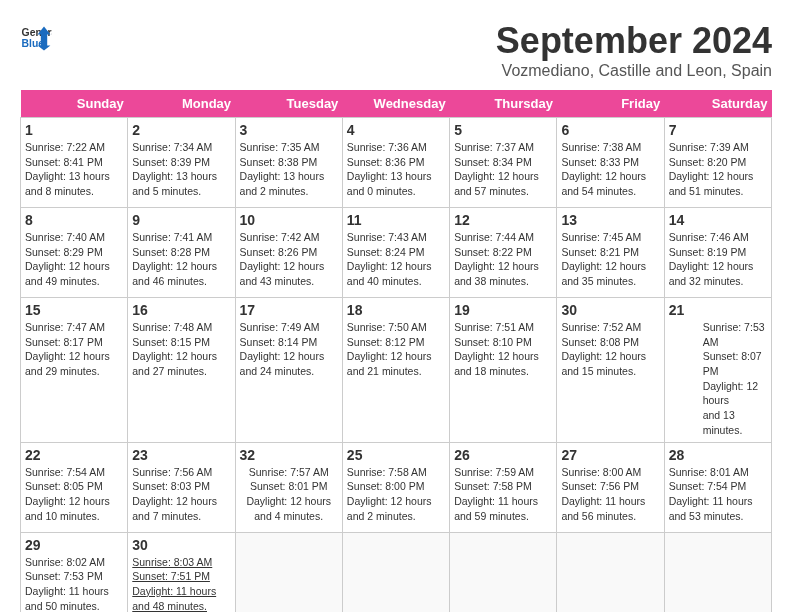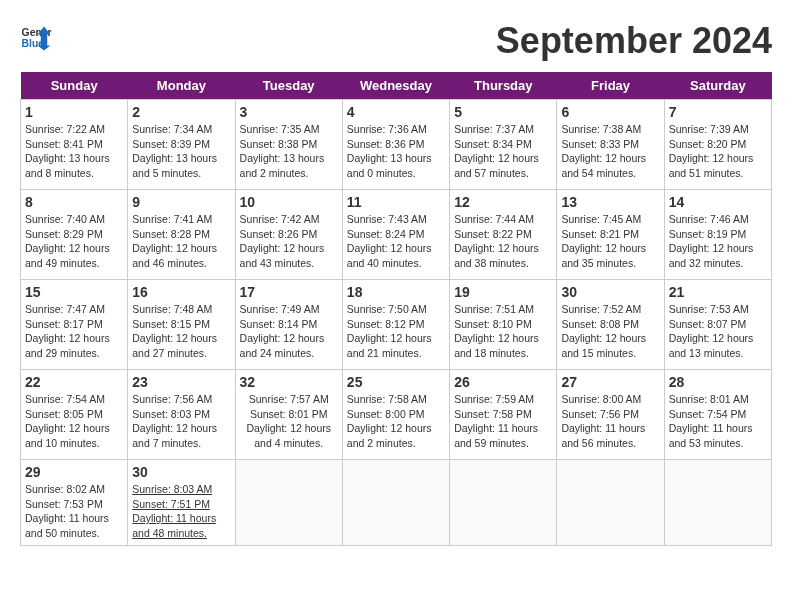--- a/index.html
+++ b/index.html
@@ -36,24 +36,24 @@
     .location {
       font-size: 16px;
       color: #555;
     }
     table {
       width: 100%;
       border-collapse: collapse;
       font-size: 11px;
     }
     th {
-      background-color: #701a75;
+      background-color: #ec4899;
       color: white;
       padding: 6px 4px;
-      text-align: center;
+      text-align: right;
       font-size: 13px;
       font-weight: bold;
     }
     td {
       border: 1px solid #ccc;
       vertical-align: top;
       padding: 4px;
       width: 14.28%;
       height: 90px;
     }
@@ -83,20 +83,21 @@
 <div class="header">
   <div class="logo">
     <svg class="logo-icon" viewBox="0 0 40 40">
       <text x="2" y="20" font-size="13" font-weight="bold" fill="#333">General</text>
       <text x="2" y="34" font-size="13" font-weight="bold" fill="#1a6bbf">Blue</text>
       <polygon points="30,8 38,18 34,18 34,32 38,32 30,38 22,32 26,32 26,18 22,18" fill="#1a6bbf"></polygon>
     </svg>
   </div>
   <div class="title-block">
     <div class="month-title">September 2024</div>
+    <div class="location">Vozmediano, Castille and Leon, Spain</div>
   </div>
 </div>
 
 <table>
   <thead>
     <tr id="header-row">
         <th>Sunday</th>
         <th>Monday</th>
         <th>Tuesday</th>
         <th>Wednesday</th>
@@ -246,21 +247,21 @@
         </td>
         <td>
           <span class="day-num">30</span>
           <div class="day-info" style="white-space: pre-line;">Sunrise: 7:52 AM
 Sunset: 8:08 PM
 Daylight: 12 hours
 and 15 minutes.</div>
         </td>
         <td>
           <span class="day-num">21</span>
-          <div class="day-info" style="white-space: pre-line;">Sunrise: 7:53 AM
+          <div class="day-info" style="white-space: pre-line; margin-left: 34px;">Sunrise: 7:53 AM
 Sunset: 8:07 PM
 Daylight: 12 hours
 and 13 minutes.</div>
         </td>
       </tr>
       <tr>
         <td>
           <span class="day-num">22</span>
           <div class="day-info" style="white-space: pre-line;">Sunrise: 7:54 AM
 Sunset: 8:05 PM

